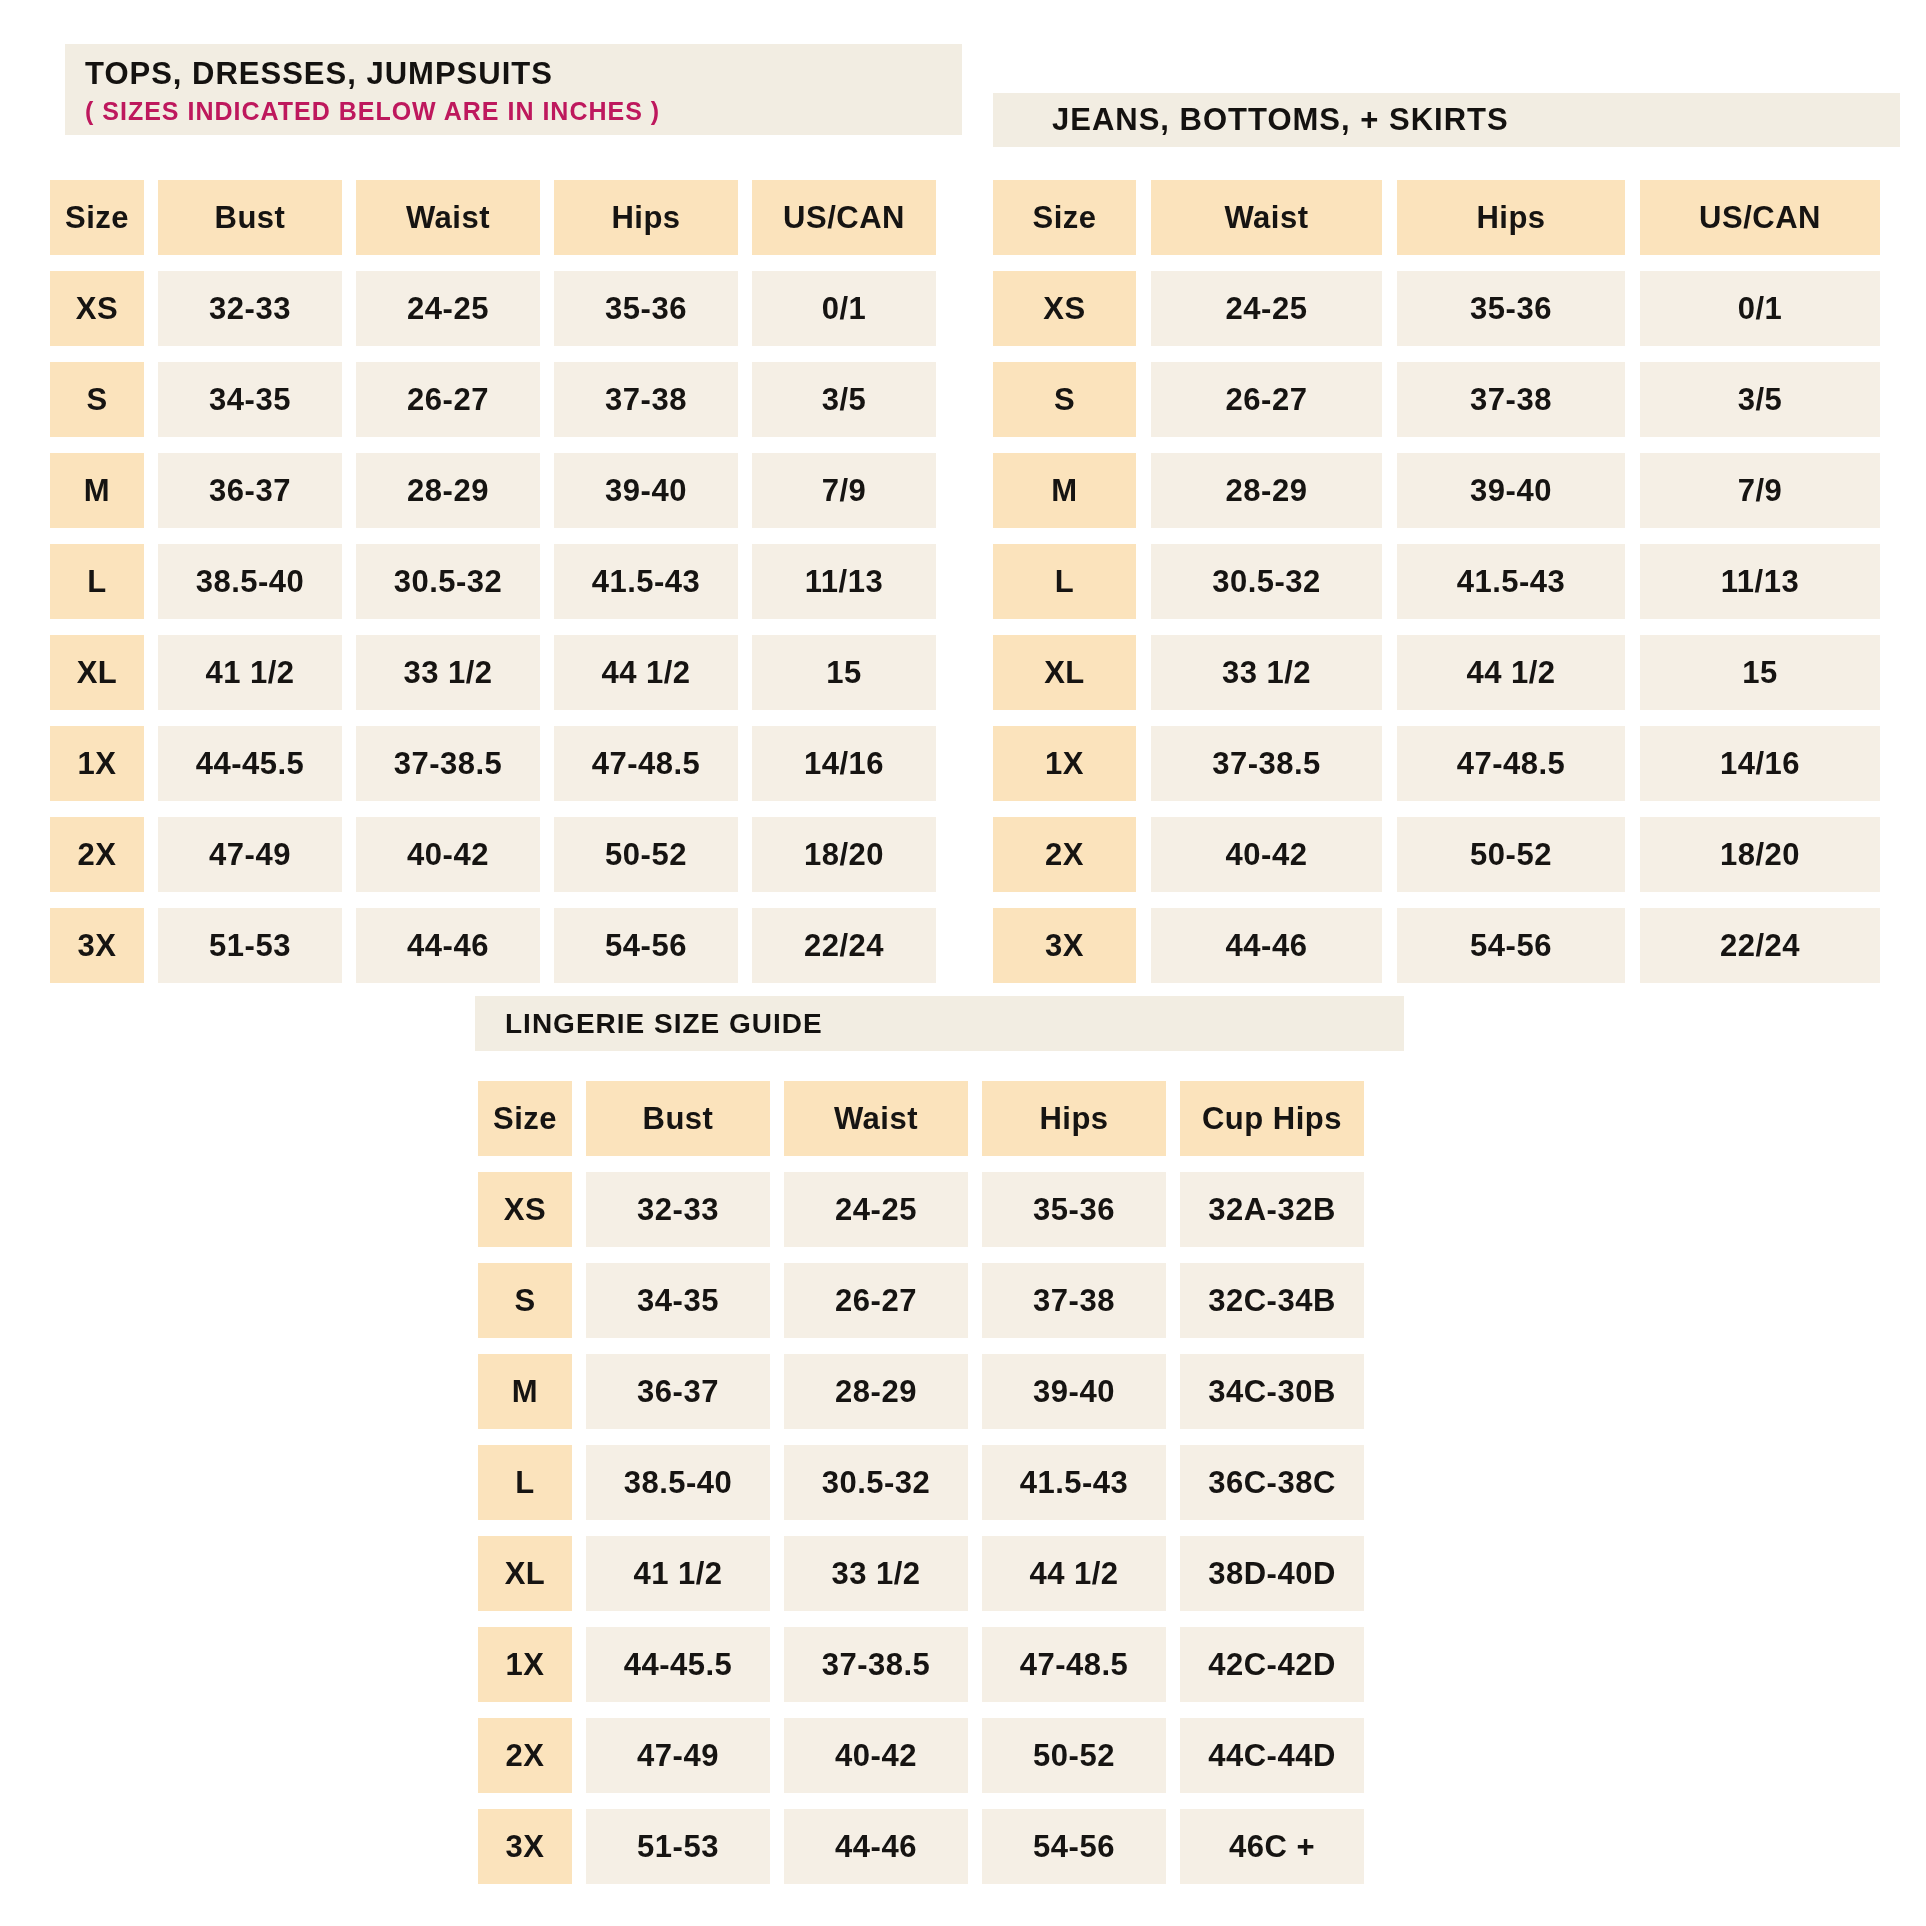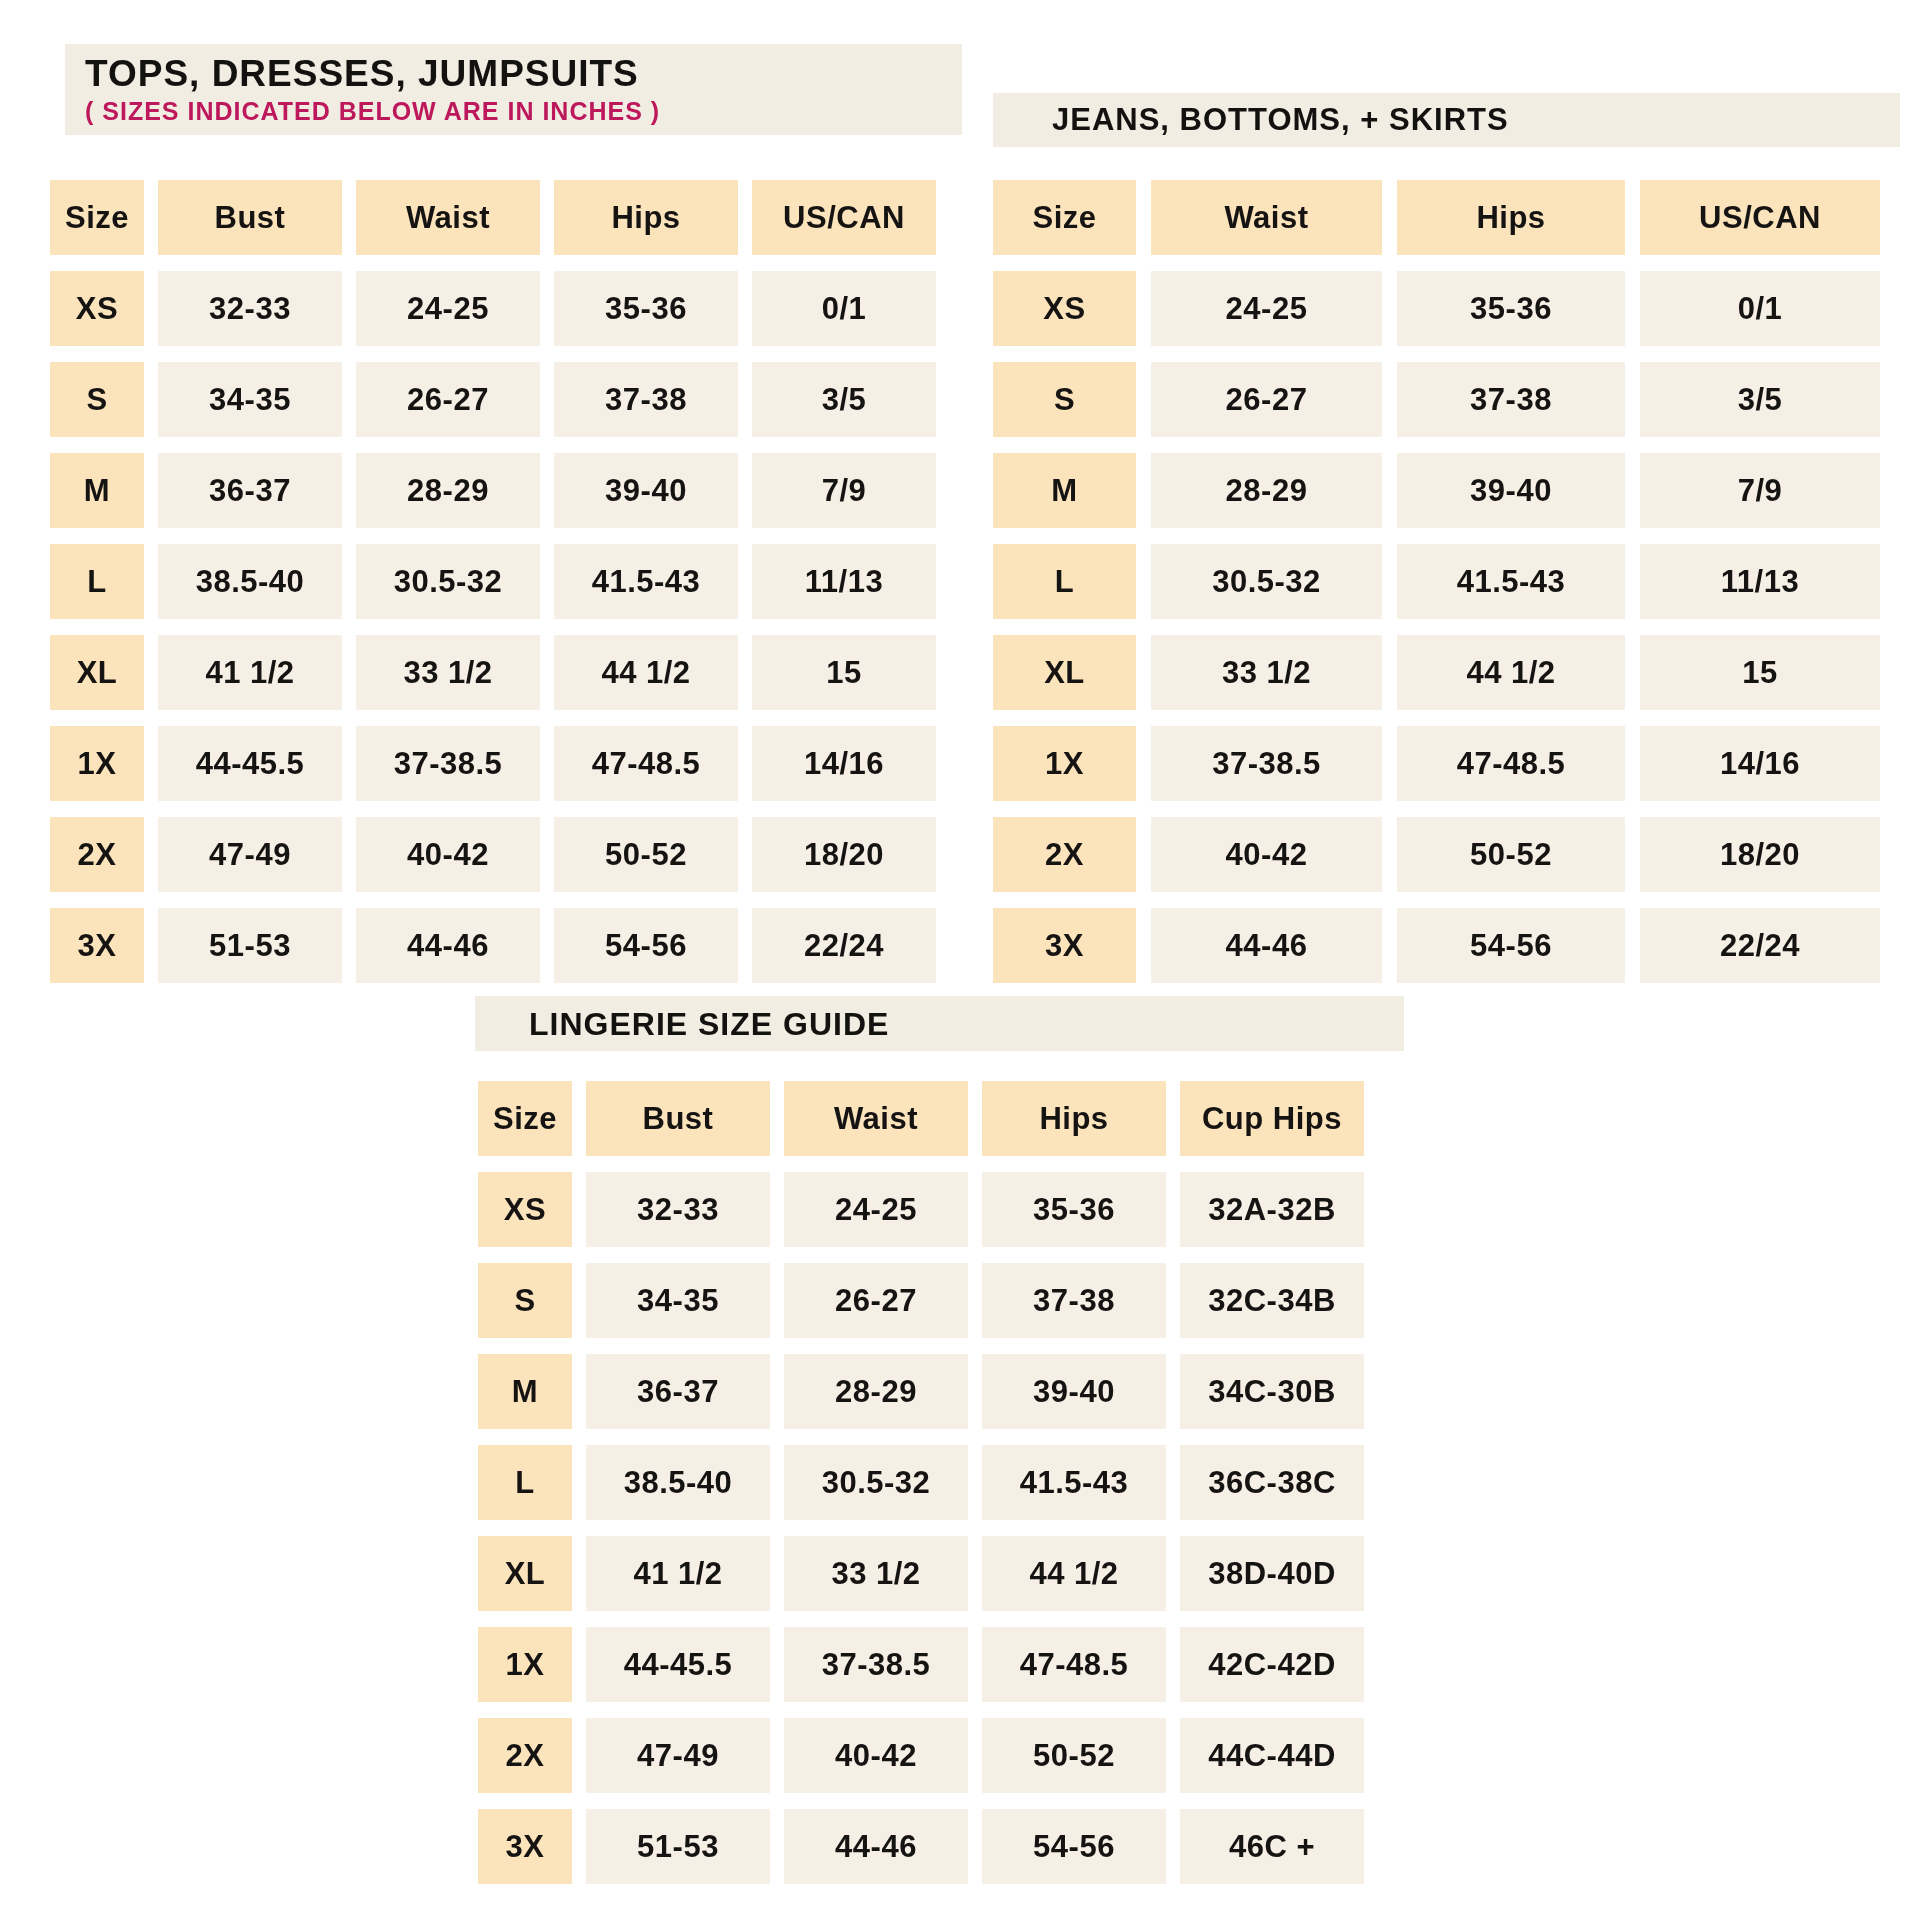--- a/index.html
+++ b/index.html
@@ -8,21 +8,21 @@
     background:#ffffff;
     font-family:"Liberation Sans", sans-serif;
     color:#161412;
   }
   .banner{
     position:absolute;
     background:#F2EDE2;
     display:flex;flex-direction:column;justify-content:center;
   }
   .banner .t1{
-    font-size:37px;font-weight:700;letter-spacing:1px;line-height:42px;color:#141210;
+    font-size:31px;font-weight:700;letter-spacing:1px;line-height:42px;color:#141210;
   }
   .banner .t2{
     font-size:25px;font-weight:700;letter-spacing:1px;line-height:32px;color:#be185d;
   }
   .grid{
     position:absolute;display:grid;gap:16px 14px;margin-top:20px;
   }
   .c{
     display:flex;align-items:center;justify-content:center;
     background:#F5EFE5;
@@ -144,21 +144,21 @@
   <div class="c">50-52</div>
   <div class="c">18/20</div>
 
   <div class="c p">3X</div>
   <div class="c">44-46</div>
   <div class="c">54-56</div>
   <div class="c">22/24</div>
 </div>
 
 <div class="banner" id="lingerie-banner">
-  <div class="t1" style="font-size:32px;margin-left:24px;">LINGERIE SIZE GUIDE</div>
+  <div class="t1" style="font-size:28px;">LINGERIE SIZE GUIDE</div>
 </div>
 <div class="grid" id="lingerie-grid">
   <div class="c p">Size</div>
   <div class="c p">Bust</div>
   <div class="c p">Waist</div>
   <div class="c p">Hips</div>
   <div class="c p">Cup Hips</div>
 
   <div class="c p">XS</div>
   <div class="c">32-33</div>

